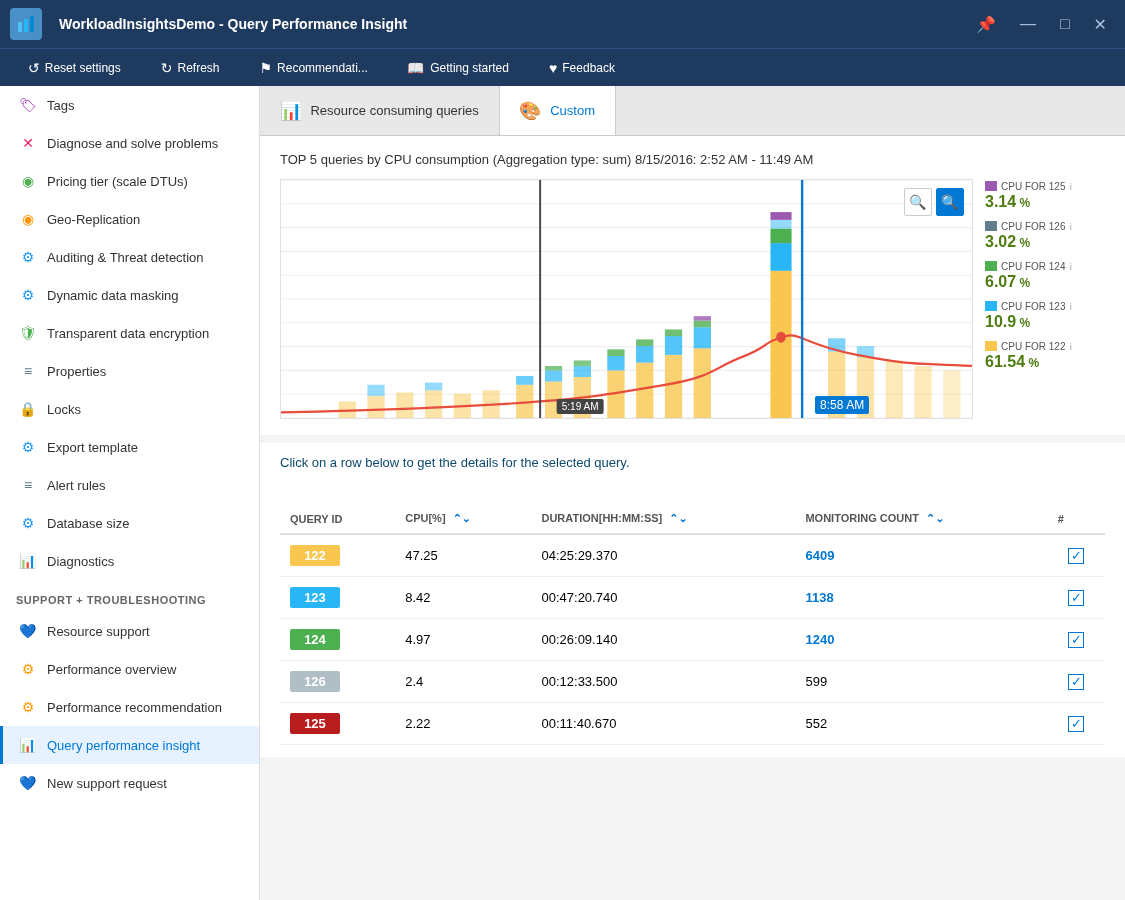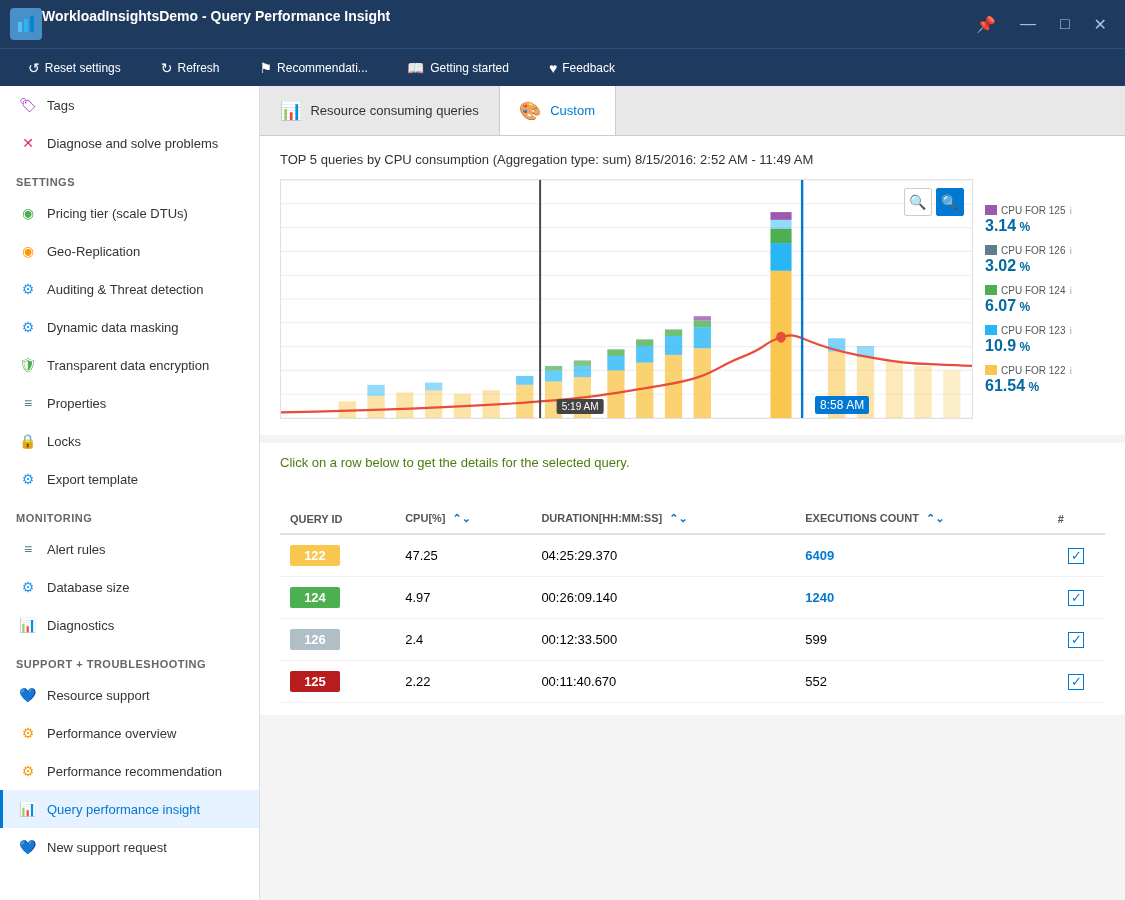--- a/index.html
+++ b/index.html
@@ -8,21 +8,21 @@
     
     .title-bar {
       background: #1e3a5f;
       color: white;
       height: 48px;
       display: flex;
       align-items: center;
       padding: 0 10px;
       justify-content: space-between;
     }
-    .title-bar-left { display: flex; gap: 0; }
+    .title-bar-left { display: flex; align-items: center; gap: 17px; }
     .title-bar-icon { width: 32px; height: 32px; background: #4a90c8; border-radius: 4px; display: flex; align-items: center; justify-content: center; }
     .title-bar-text { display: flex; flex-direction: column; }
     .title-bar-main { font-size: 14px; font-weight: 600; }
     .title-bar-sub { font-size: 11px; color: #aac4e0; }
     .title-bar-controls { display: flex; gap: 8px; }
     .title-bar-btn { color: #aac4e0; font-size: 16px; cursor: pointer; padding: 4px 8px; }
 
     
     .toolbar {
       background: #1e3a5f;
@@ -105,29 +105,29 @@
     .tab.active { background: white; color: #0078d4; }
     .tab-icon { font-size: 18px; }
 
     
     .chart-section { background: white; margin: 0; padding: 16px 20px; }
     .chart-title { font-size: 13px; color: #333; margin-bottom: 12px; }
     .chart-container { display: flex; gap: 12px; height: 240px; }
     .chart-area { flex: 1; position: relative; border: 1px solid #e0e0e0; overflow: hidden; }
 
     
-    .chart-legend { width: 120px; display: flex; flex-direction: column; gap: 8px; justify-content: center; font-size: 11px; }
+    .chart-legend { width: 120px; display: flex; flex-direction: column; gap: 8px; font-size: 11px; }
     .legend-item { display: flex; flex-direction: column; }
     .legend-label { color: #555; font-size: 10px; display: flex; align-items: center; gap: 4px; }
-    .legend-value { font-size: 16px; font-weight: 600; color: #0369a1; }
+    .legend-value { font-size: 16px; font-weight: 600; color: #4d7c0f; }
     .legend-color-bar { width: 12px; height: 10px; display: inline-block; }
 
     
     .table-section { background: white; margin: 8px 0 0; padding: 12px 20px; }
-    .table-hint { font-size: 13px; color: #4d7c0f; margin-bottom: 10px; }
+    .table-hint { font-size: 13px; color: #0c4a6e; margin-bottom: 10px; }
     .data-table { width: 100%; border-collapse: collapse; margin-top: 34px; }
     .data-table th {
       text-align: left;
       font-size: 11px;
       font-weight: 600;
       color: #555;
       padding: 8px 10px;
       border-bottom: 2px solid #e0e0e0;
       white-space: nowrap;
     }
@@ -204,21 +204,20 @@
 
     <div class="sidebar-item">
       <span class="sidebar-icon" style="color:#9c27b0">🏷</span>
       <span>Tags</span>
     </div>
     <div class="sidebar-item">
       <span class="sidebar-icon" style="color:#e91e63">✕</span>
       <span>Diagnose and solve problems</span>
     </div>
 
-    <div class="sidebar-section-header">SETTINGS</div>
     <div class="sidebar-item">
       <span class="sidebar-icon" style="color:#4caf50">◉</span>
       <span>Pricing tier (scale DTUs)</span>
     </div>
     <div class="sidebar-item">
       <span class="sidebar-icon" style="color:#ff9800">◉</span>
       <span>Geo-Replication</span>
     </div>
     <div class="sidebar-item">
       <span class="sidebar-icon" style="color:#2196f3">⚙</span>
@@ -238,21 +237,20 @@
     </div>
     <div class="sidebar-item">
       <span class="sidebar-icon">🔒</span>
       <span>Locks</span>
     </div>
     <div class="sidebar-item">
       <span class="sidebar-icon" style="color:#2196f3">⚙</span>
       <span>Export template</span>
     </div>
 
-    <div class="sidebar-section-header">MONITORING</div>
     <div class="sidebar-item">
       <span class="sidebar-icon" style="color:#607d8b">≡</span>
       <span>Alert rules</span>
     </div>
     <div class="sidebar-item">
       <span class="sidebar-icon" style="color:#2196f3">⚙</span>
       <span>Database size</span>
     </div>
     <div class="sidebar-item">
       <span class="sidebar-icon" style="color:#2196f3">📊</span>
@@ -464,40 +462,51 @@
             <th>QUERY ID</th>
             <th>
               <span>CPU[%]</span>
               <span class="sort-arrow">⌃⌄</span>
             </th>
             <th>
               <span>DURATION[HH:MM:SS]</span>
               <span class="sort-arrow">⌃⌄</span>
             </th>
             <th>
-              <span>EXECUTIONS COUNT</span>
+              <span>MONITORING COUNT</span>
               <span class="sort-arrow">⌃⌄</span>
             </th>
             <th>#</th>
           </tr>
         </thead>
         <tbody id="table-body">
         <tr>
       <td>
         <span class="query-badge" style="background:#f9c74f;">122</span>
       </td>
       <td>47.25</td>
       <td>04:25:29.370</td>
       <td style="font-weight:600;color:#0078d4;">6409</td>
       <td class="checkbox-cell">
         <div class="checkbox checked">✓</div>
       </td>
     </tr>
             <tr>
       <td>
+        <span class="query-badge" style="background:#29b6f6;">123</span>
+      </td>
+      <td>8.42</td>
+      <td>00:47:20.740</td>
+      <td style="font-weight:600;color:#0078d4;">1138</td>
+      <td class="checkbox-cell">
+        <div class="checkbox checked">✓</div>
+      </td>
+    </tr>
+            <tr>
+      <td>
         <span class="query-badge" style="background:#4caf50;">124</span>
       </td>
       <td>4.97</td>
       <td>00:26:09.140</td>
       <td style="font-weight:600;color:#0078d4;">1240</td>
       <td class="checkbox-cell">
         <div class="checkbox checked">✓</div>
       </td>
     </tr>
             <tr>

